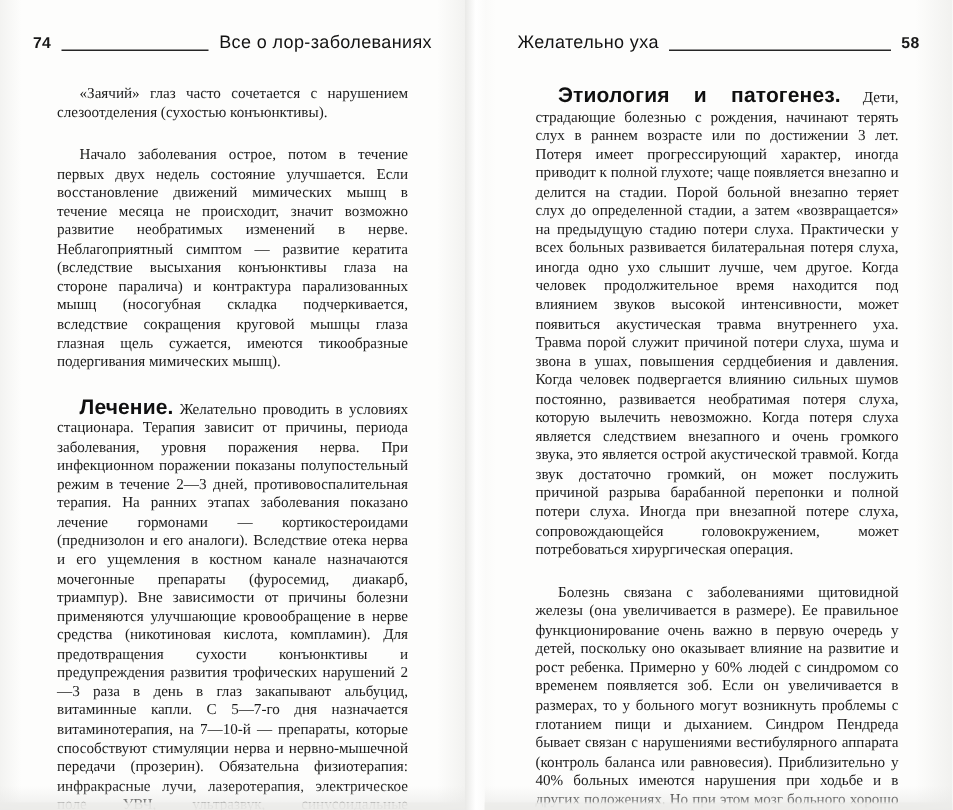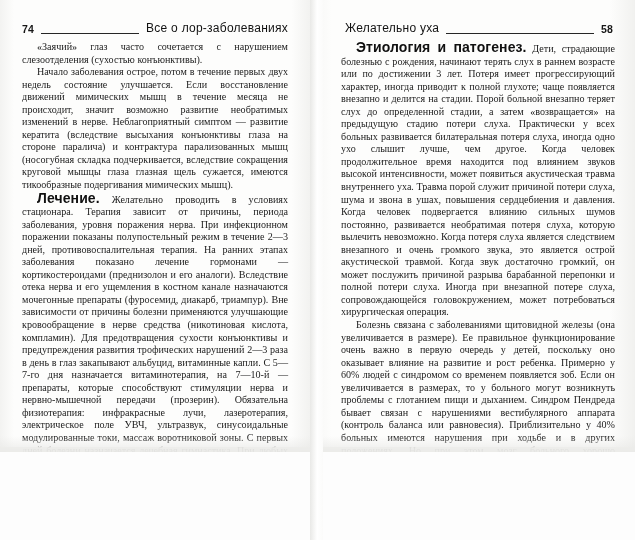--- a/index.html
+++ b/index.html
@@ -15,21 +15,21 @@
     position: relative;
   }
   .spread {
     position: absolute;
     inset: 0;
     display: flex;
     background: #fdfdfd;
   }
   .page {
     position: relative;
-    height: 452px;
+    height: 540px;
     background: #fefefe;
     overflow: hidden;
   }
   .page-left {
     width: 310px;
     padding: 0;
     background: linear-gradient(to right, #f3f3f1 0px, #fdfdfc 14px, #fdfdfc 94%, #f2f2f0 100%);
   }
   .gutter {
     width: 13px;
@@ -90,21 +90,21 @@
     margin-bottom: 1.5px;
   }
 
   
   .col {
     padding: 6px 22px 0 22px;
   }
   .page-right .col { padding-left: 18px; padding-right: 20px; }
 
   p.body {
-    margin: 0;
+    margin: 16px;
     font-size: 10.1px;
     line-height: 12.55px;
     text-align: justify;
     color: #1b1b1b;
     text-indent: 15px;
     letter-spacing: -0.01px;
     -webkit-font-smoothing: none;
   }
 
   .runin {

